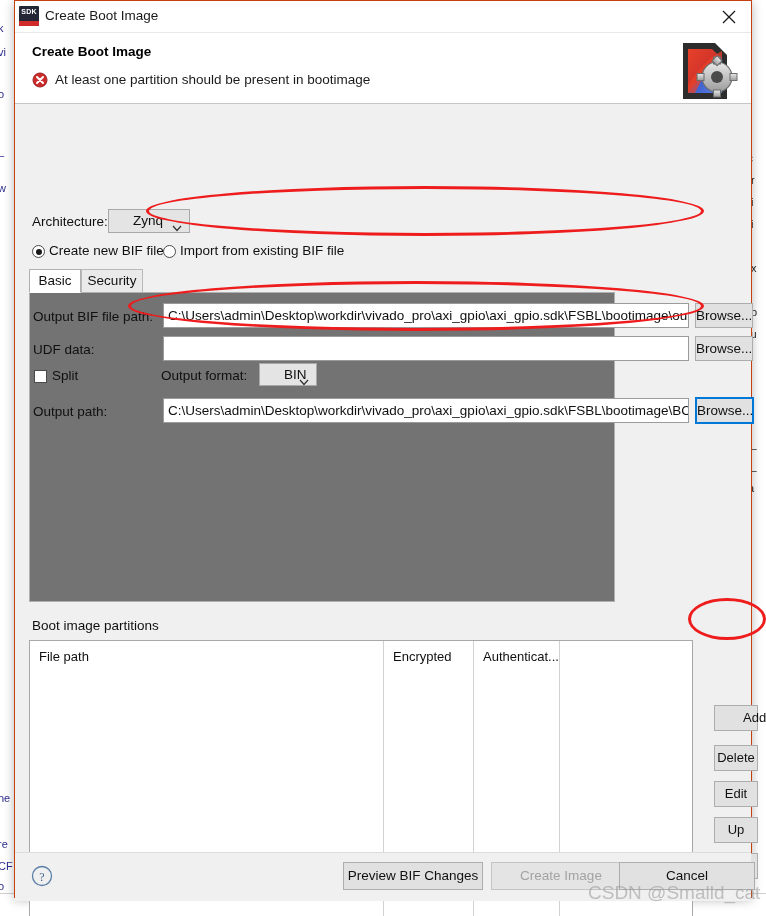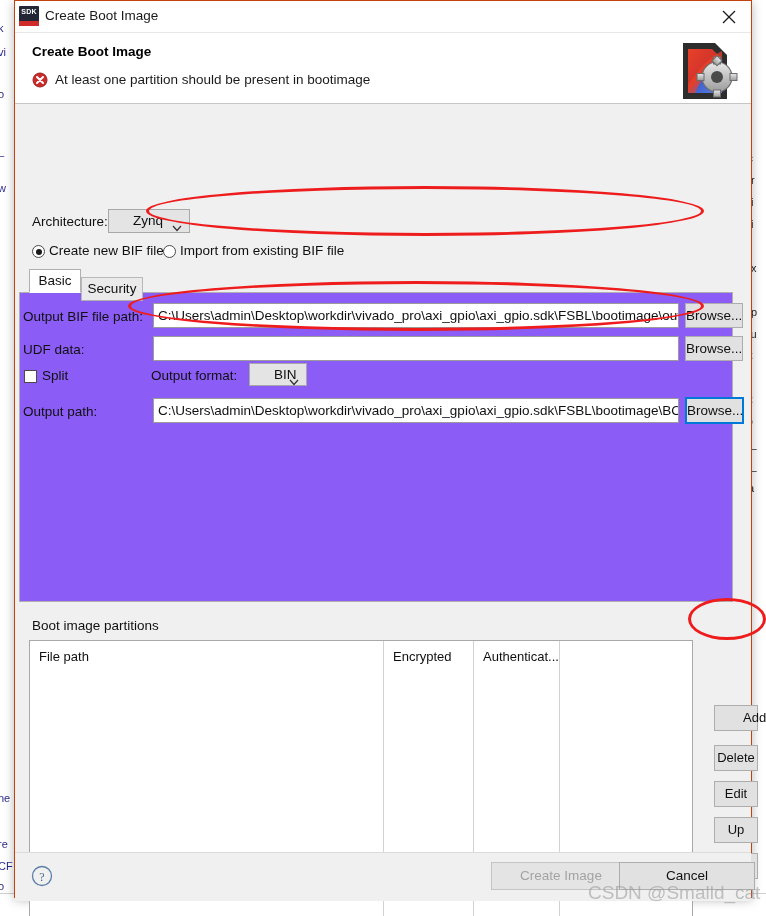--- a/index.html
+++ b/index.html
@@ -253,27 +253,27 @@
     border-bottom: 1px solid #ffffff;
     z-index: 3;
   }
   .tab.inactive {
     background: #eaeaea;
     border: 1px solid #b9b9b9;
     border-bottom: 1px solid #b0b0b0;
     z-index: 2;
   }
   #tab-basic { left: 0; width: 52px; }
-  #tab-security { left: 52px; width: 62px; margin-top: 8px; }
+  #tab-security { left: 52px; width: 62px; }
 
   .tabpanel {
     position: absolute;
-    left: 4px; top: 188px;
-    width: 714px; height: 310px;
-    background: #8b5cf6;
+    left: 14px; top: 188px;
+    width: 586px; height: 310px;
+    background: #737373;
     border: 1px solid #b0b0b0;
     box-sizing: border-box;
   }
 
   
   .field-lbl { font-size: 13.5px; color: #101010; }
   .txtbox {
     position: absolute;
     background: #ffffff;
     border: 1px solid #9b9b9b;
@@ -587,20 +587,21 @@
     <div class="sidebtn" style="top:749px;">Down</div>
   </div>
 
   <div class="footer">
     <div class="help-icon">
       <svg width="22" height="22" viewBox="0 0 22 22">
         <circle cx="11" cy="11" r="9.5" fill="#f0f0f0" stroke="#5b7fa8" stroke-width="1.3"></circle>
         <text x="11" y="15.5" font-size="12" text-anchor="middle" fill="#3f6187" font-family="Liberation Serif, serif">?</text>
       </svg>
     </div>
+    <div class="fbtn" style="left:328px;width:140px;">Preview BIF Changes</div>
     <div class="fbtn disabled" style="left:476px;width:140px;">Create Image</div>
     <div class="fbtn" style="left:602px;width:136px;left:604px;">Cancel</div>
   </div>
 </div>
 
 <div class="oval" style="left:146px; top:186px; width:552px; height:44px;"></div>
 <div class="oval" style="left:128px; top:281px; width:570px; height:44px;"></div>
 <div class="oval" style="left:688px; top:598px; width:72px; height:36px;"></div>
 
 <div class="watermark">CSDN @Smalld_cat</div>

